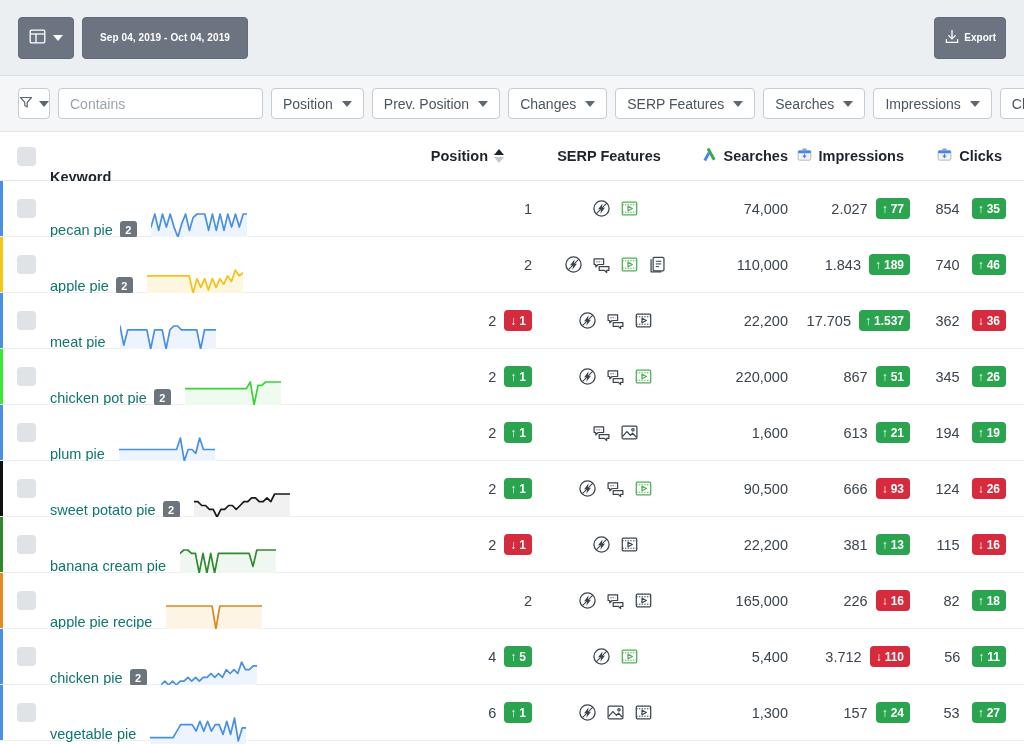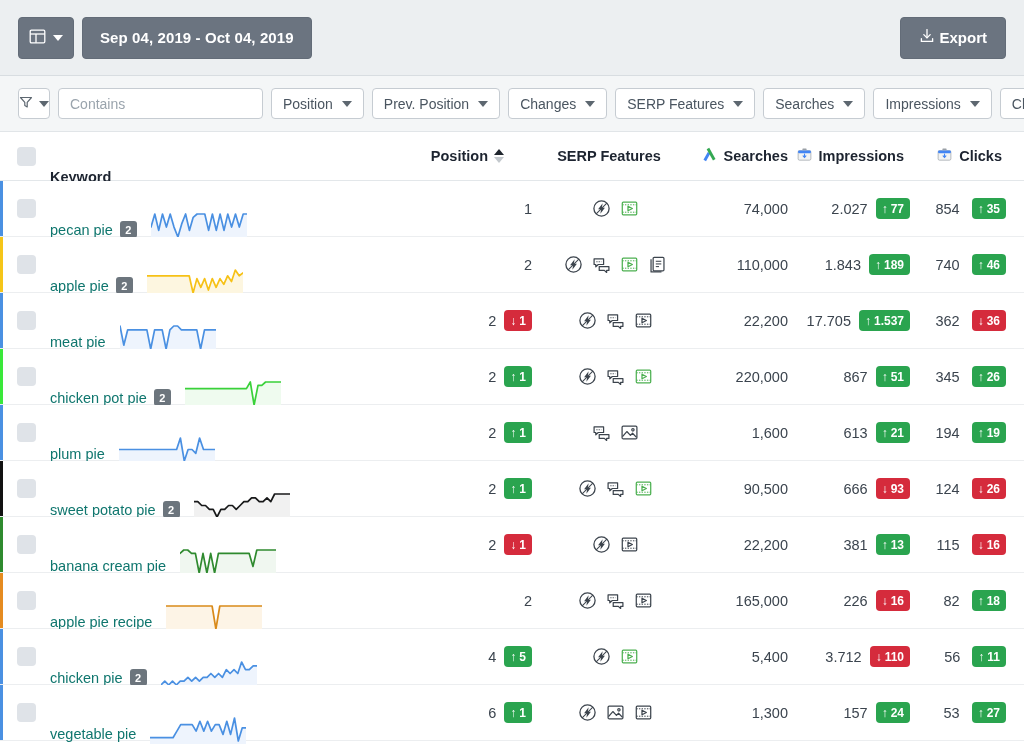--- a/index.html
+++ b/index.html
@@ -23,27 +23,27 @@
   .btn-dark {
     background: #6b7480;
     border: 1px solid #636c78;
     border-radius: 4px;
     color: #ffffff;
     height: 42px;
     display: flex;
     align-items: center;
     justify-content: center;
     cursor: pointer;
-    font-size: 15px;
+    font-size: 10px;
     font-weight: 600;
   }
   .btn-view { width: 56px; gap: 7px; }
   .btn-date { padding: 0 17px; margin-left: 8px; letter-spacing: .1px; }
   .export-wrap { margin-left: auto; }
-  .btn-export { padding: 0 18px; gap: 4px; }
+  .btn-export { padding: 0 9px; gap: 4px; }
 
   .caret-down {
     width: 0; height: 0;
     border-left: 5px solid transparent;
     border-right: 5px solid transparent;
     border-top: 6px solid currentColor;
     display: inline-block;
   }
 
   

